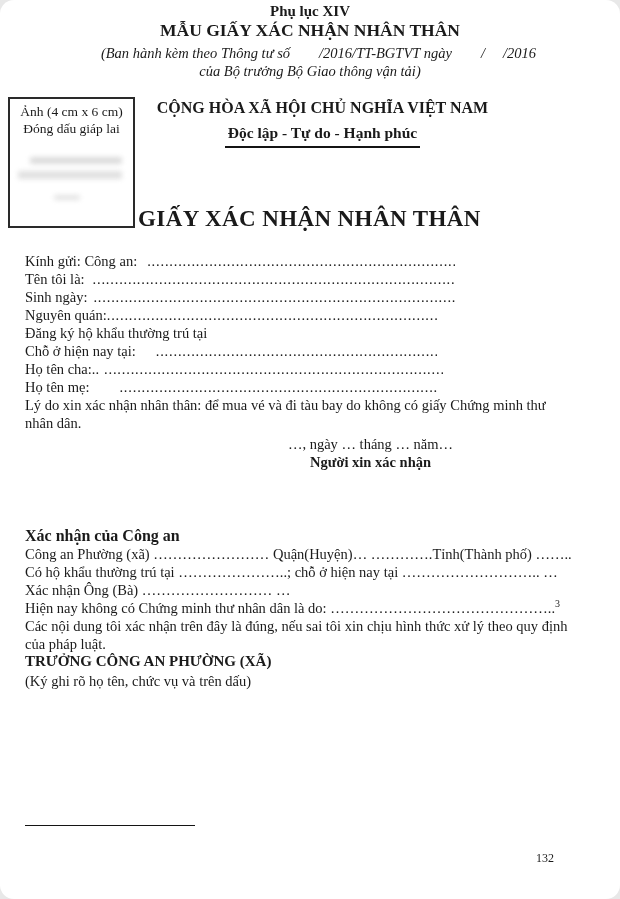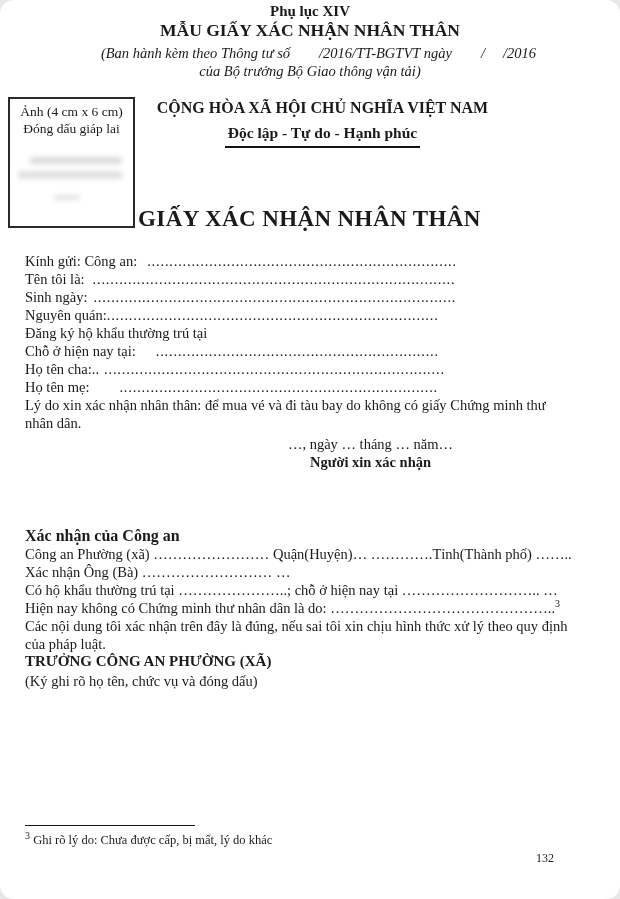--- a/index.html
+++ b/index.html
@@ -120,31 +120,30 @@
   </div>
 
   <div class="date-block">
     <div>…, ngày … tháng … năm…</div>
     <div class="signer">Người xin xác nhận</div>
   </div>
 
   <div class="police">
     <div class="police-heading">Xác nhận của Công an</div>
     <div class="pline">Công an Phường (xã) …………………… Quận(Huyện)… ………….Tỉnh(Thành phố) ……..</div>
+    <div class="pline">Có hộ khẩu thường trú tại …………………..; chỗ ở hiện nay tại ……………………….. …</div>
     <div class="pline">Xác nhận Ông (Bà) ……………………… …</div>
-    <div class="pline">Có hộ khẩu thường trú tại …………………..; chỗ ở hiện nay tại ……………………….. …</div>
     <div class="pline"><span>Hiện nay không có Chứng minh thư nhân dân là do: ………………………………………..</span><sup>3</sup></div>
     <div class="ppara">Các nội dung tôi xác nhận trên đây là đúng, nếu sai tôi xin chịu hình thức xử lý theo quy định của pháp luật.</div>
   </div>
 
   <div class="police-sign">
     <div class="ps-title">TRƯỞNG CÔNG AN PHƯỜNG (XÃ)</div>
-    <div>(Ký ghi rõ họ tên, chức vụ và đóng dấu)</div>
+    <div>(Ký ghi rõ họ tên, chức vụ và trên dấu)</div>
   </div>
 
   <div class="footnote">
     <div class="fn-rule"></div>
-    <div><sup>3</sup><span> Ghi rõ lý do: Chưa được cấp, bị mất, lý do khác</span></div>
   </div>
 
   <div class="page-num">132</div>
 
 </div>
 
 </body></html>

